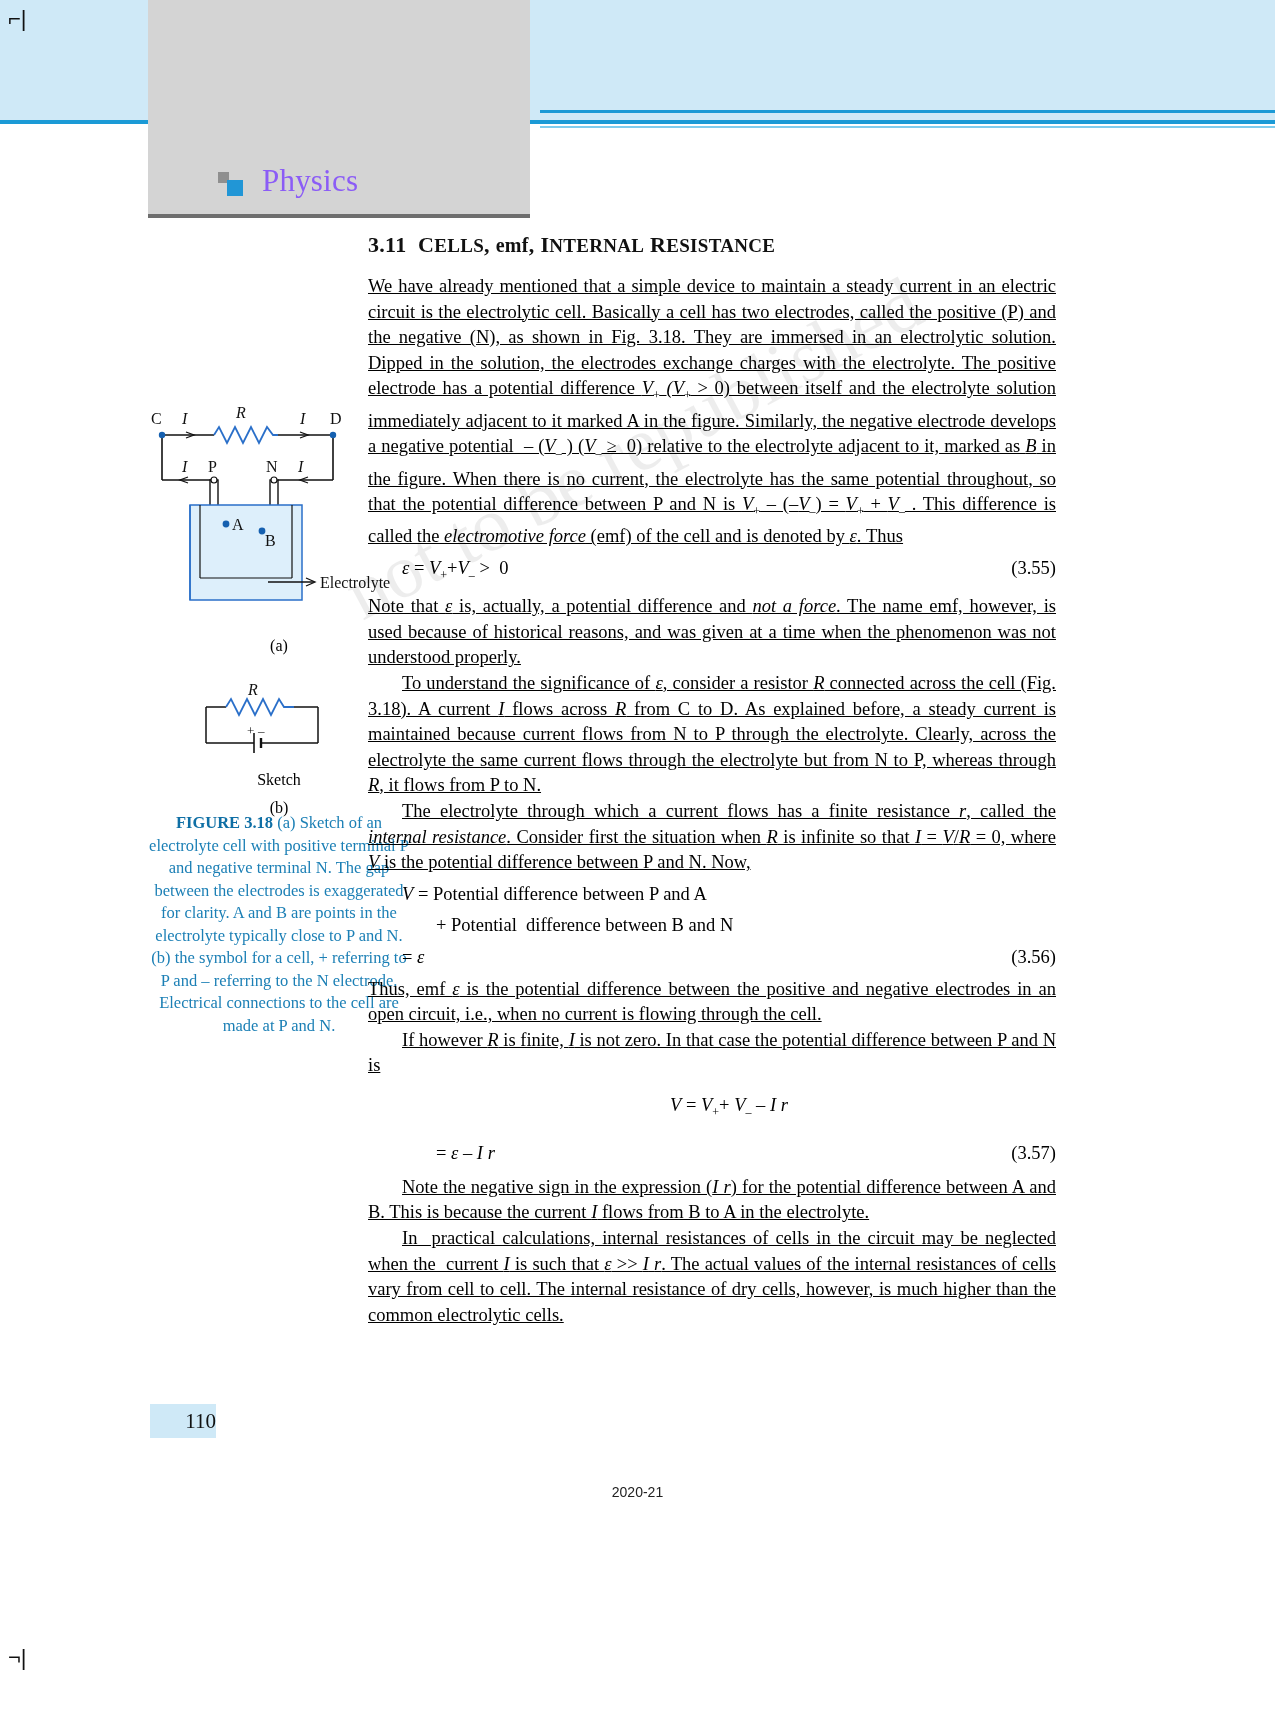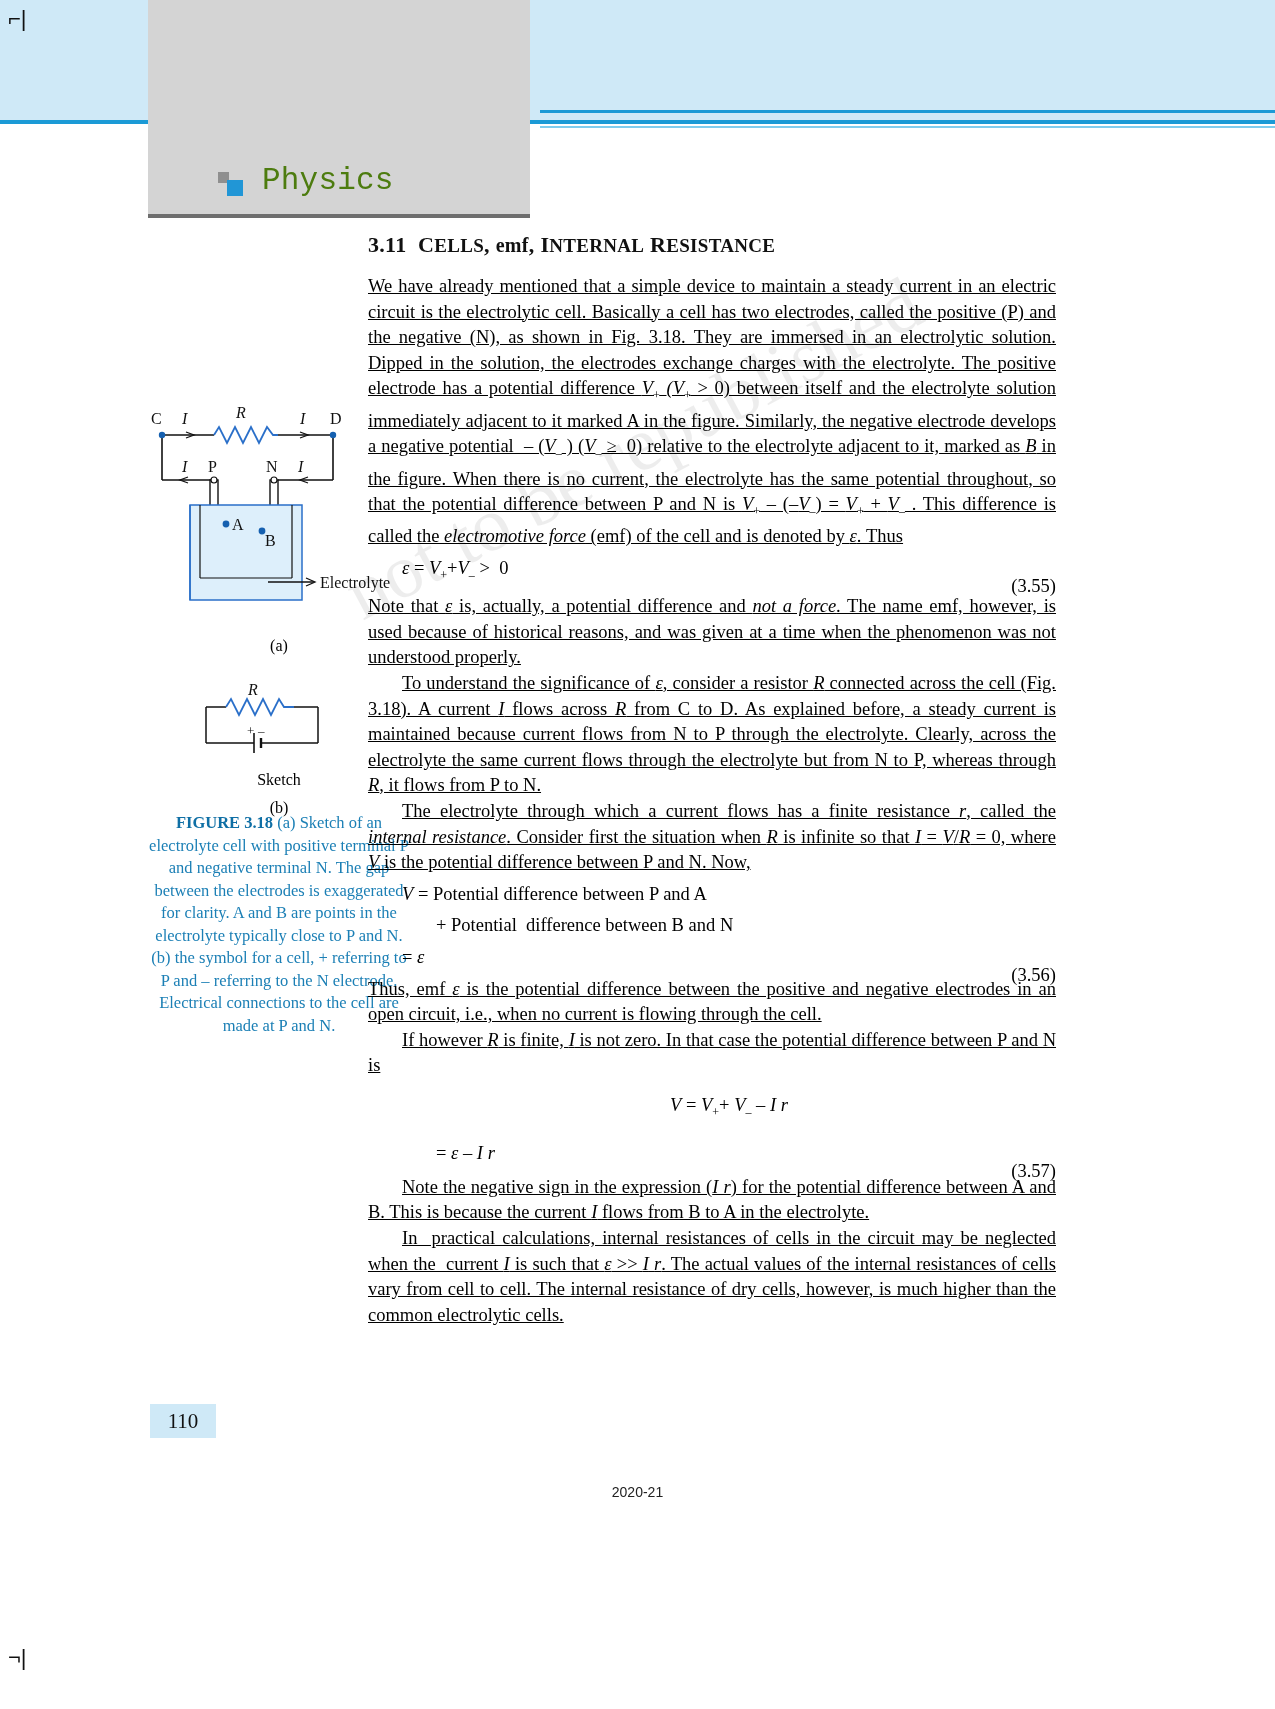--- a/index.html
+++ b/index.html
@@ -62,23 +62,23 @@
   }
   .title-plate-underline {
     position: absolute;
     left: 148px; top: 214px;
     width: 382px; height: 4px;
     background: #6e6e6e;
   }
   .subject-title {
     position: absolute;
     left: 262px; top: 163px;
-    font-family: Liberation Mono, monospace;
+    font-family: Liberation Serif, serif;
     font-size: 31px;
-    color: #4d7c0f;
+    color: #8b5cf6;
     letter-spacing: 0.2px;
   }
   .logo-mark {
     position: absolute;
     left: 218px; top: 172px;
     width: 28px; height: 24px;
   }
   .logo-sq1 { position: absolute; left: 0; top: 0; width: 11px; height: 11px; background: #8f8f8f; }
   .logo-sq2 { position: absolute; left: 9px; top: 8px; width: 16px; height: 16px; background: #2196d6; }
   
@@ -107,21 +107,21 @@
     text-decoration: underline;
   }
   p.body.indent { text-indent: 34px; }
   .eq-line {
     font-size: 18.5px;
     line-height: 25.6px;
     position: relative;
     margin: 6px 0 6px 0;
   }
   .eq-body { display: inline-block; }
-  .eq-num { position: absolute; right: 0; top: 18px; }
+  .eq-num { position: absolute; right: 0; top: 0; }
   .ital { font-style: italic; }
   .sub { font-size: 12px; vertical-align: sub; }
   .indent-1 { padding-left: 34px; }
   .indent-2 { padding-left: 68px; }
   
   .fig-col {
     position: absolute;
     left: 148px; top: 400px;
     width: 262px;
   }
@@ -141,21 +141,21 @@
     color: #000;
   }
   
   .page-num {
     position: absolute;
     left: 150px; top: 1404px;
     width: 66px; height: 34px;
     background: #cfe9f7;
     color: #111;
     font-size: 21px;
-    text-align: center;
+    text-align: right;
     line-height: 34px;
     font-family: "Liberation Serif", serif;
   }
   .footer-year {
     position: absolute;
     left: 0; top: 1484px;
     width: 1275px;
     text-align: center;
     font-size: 14px;
     color: #222;

